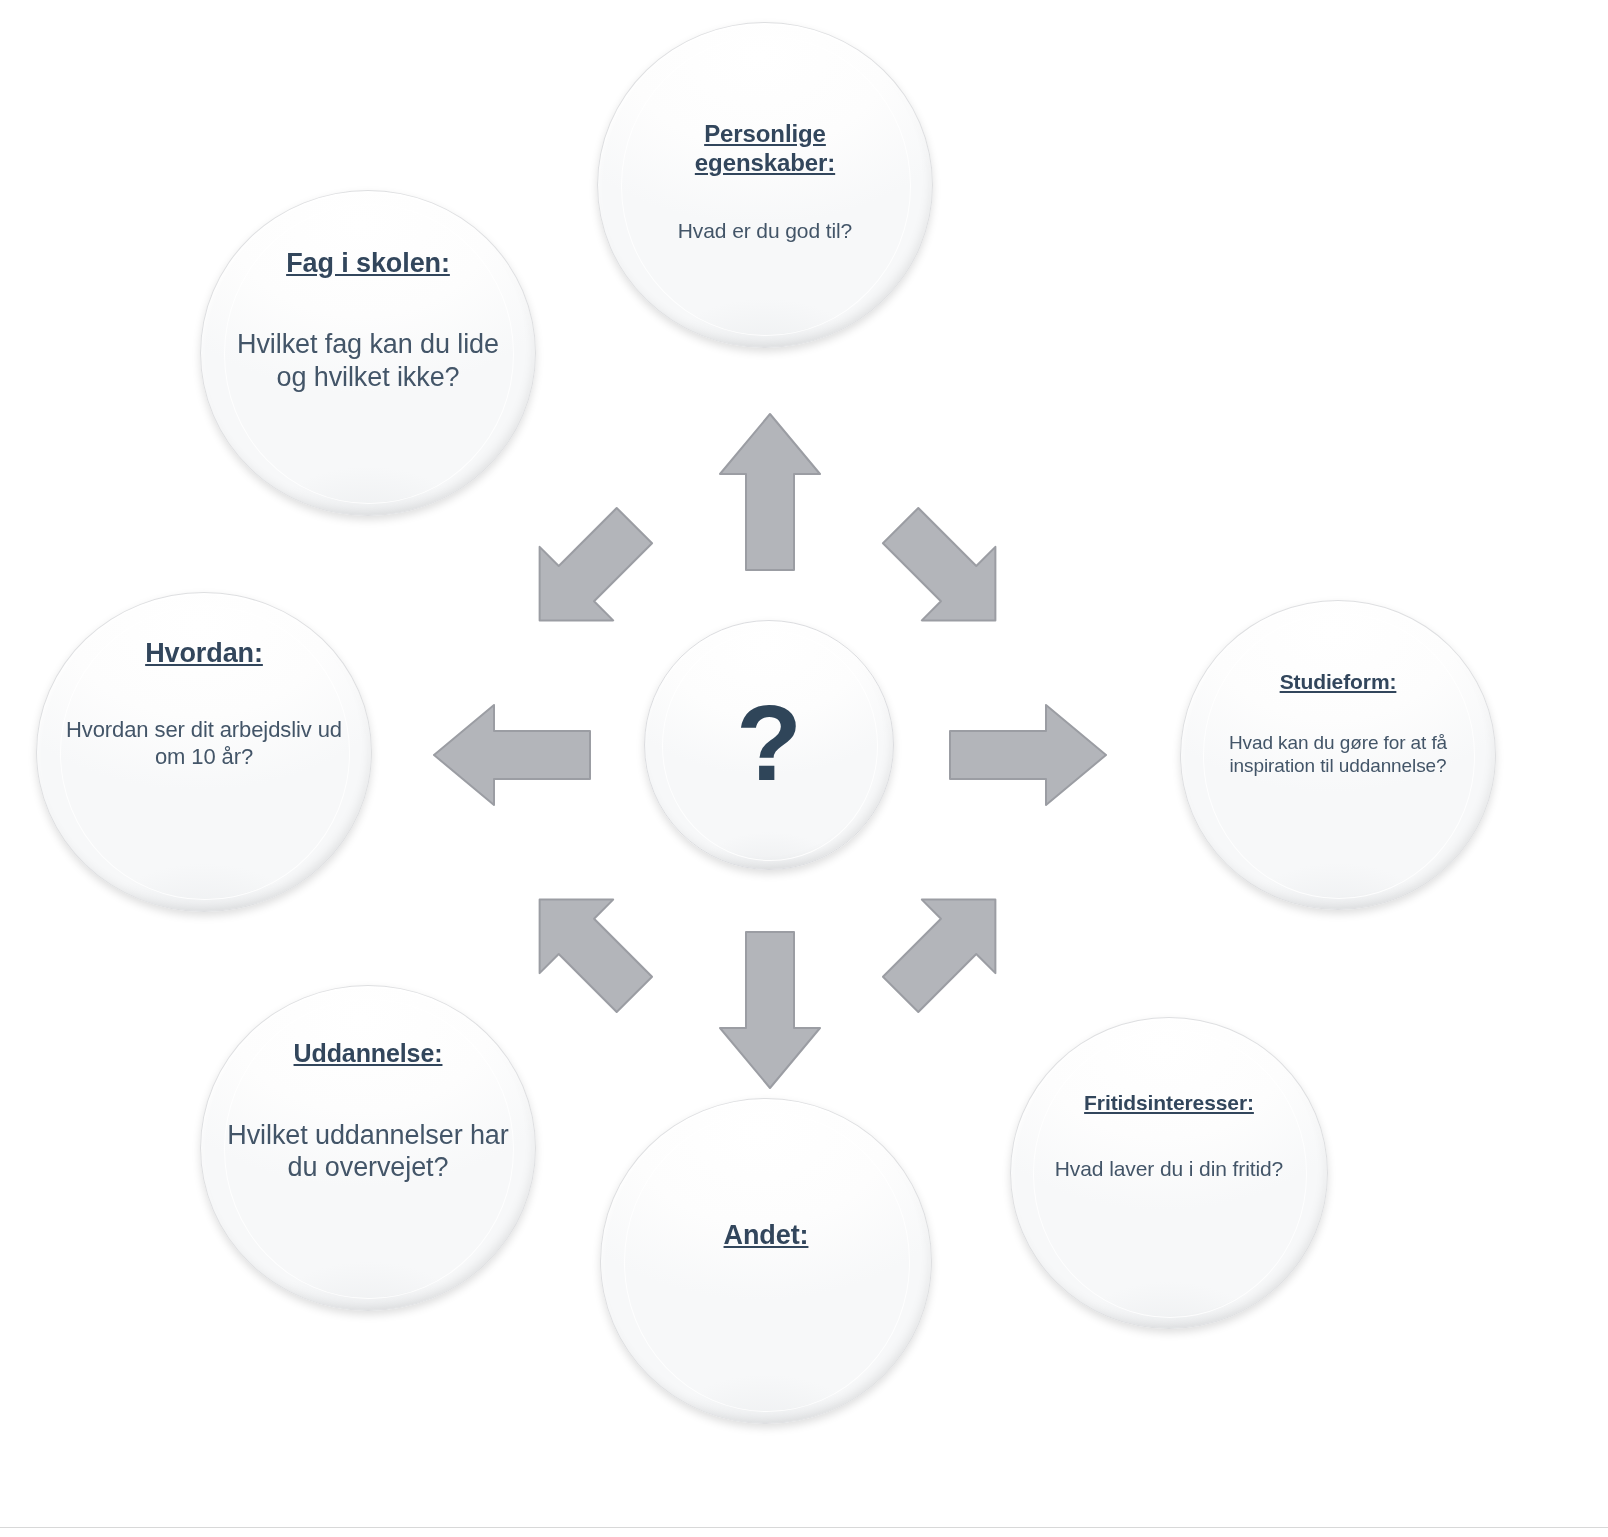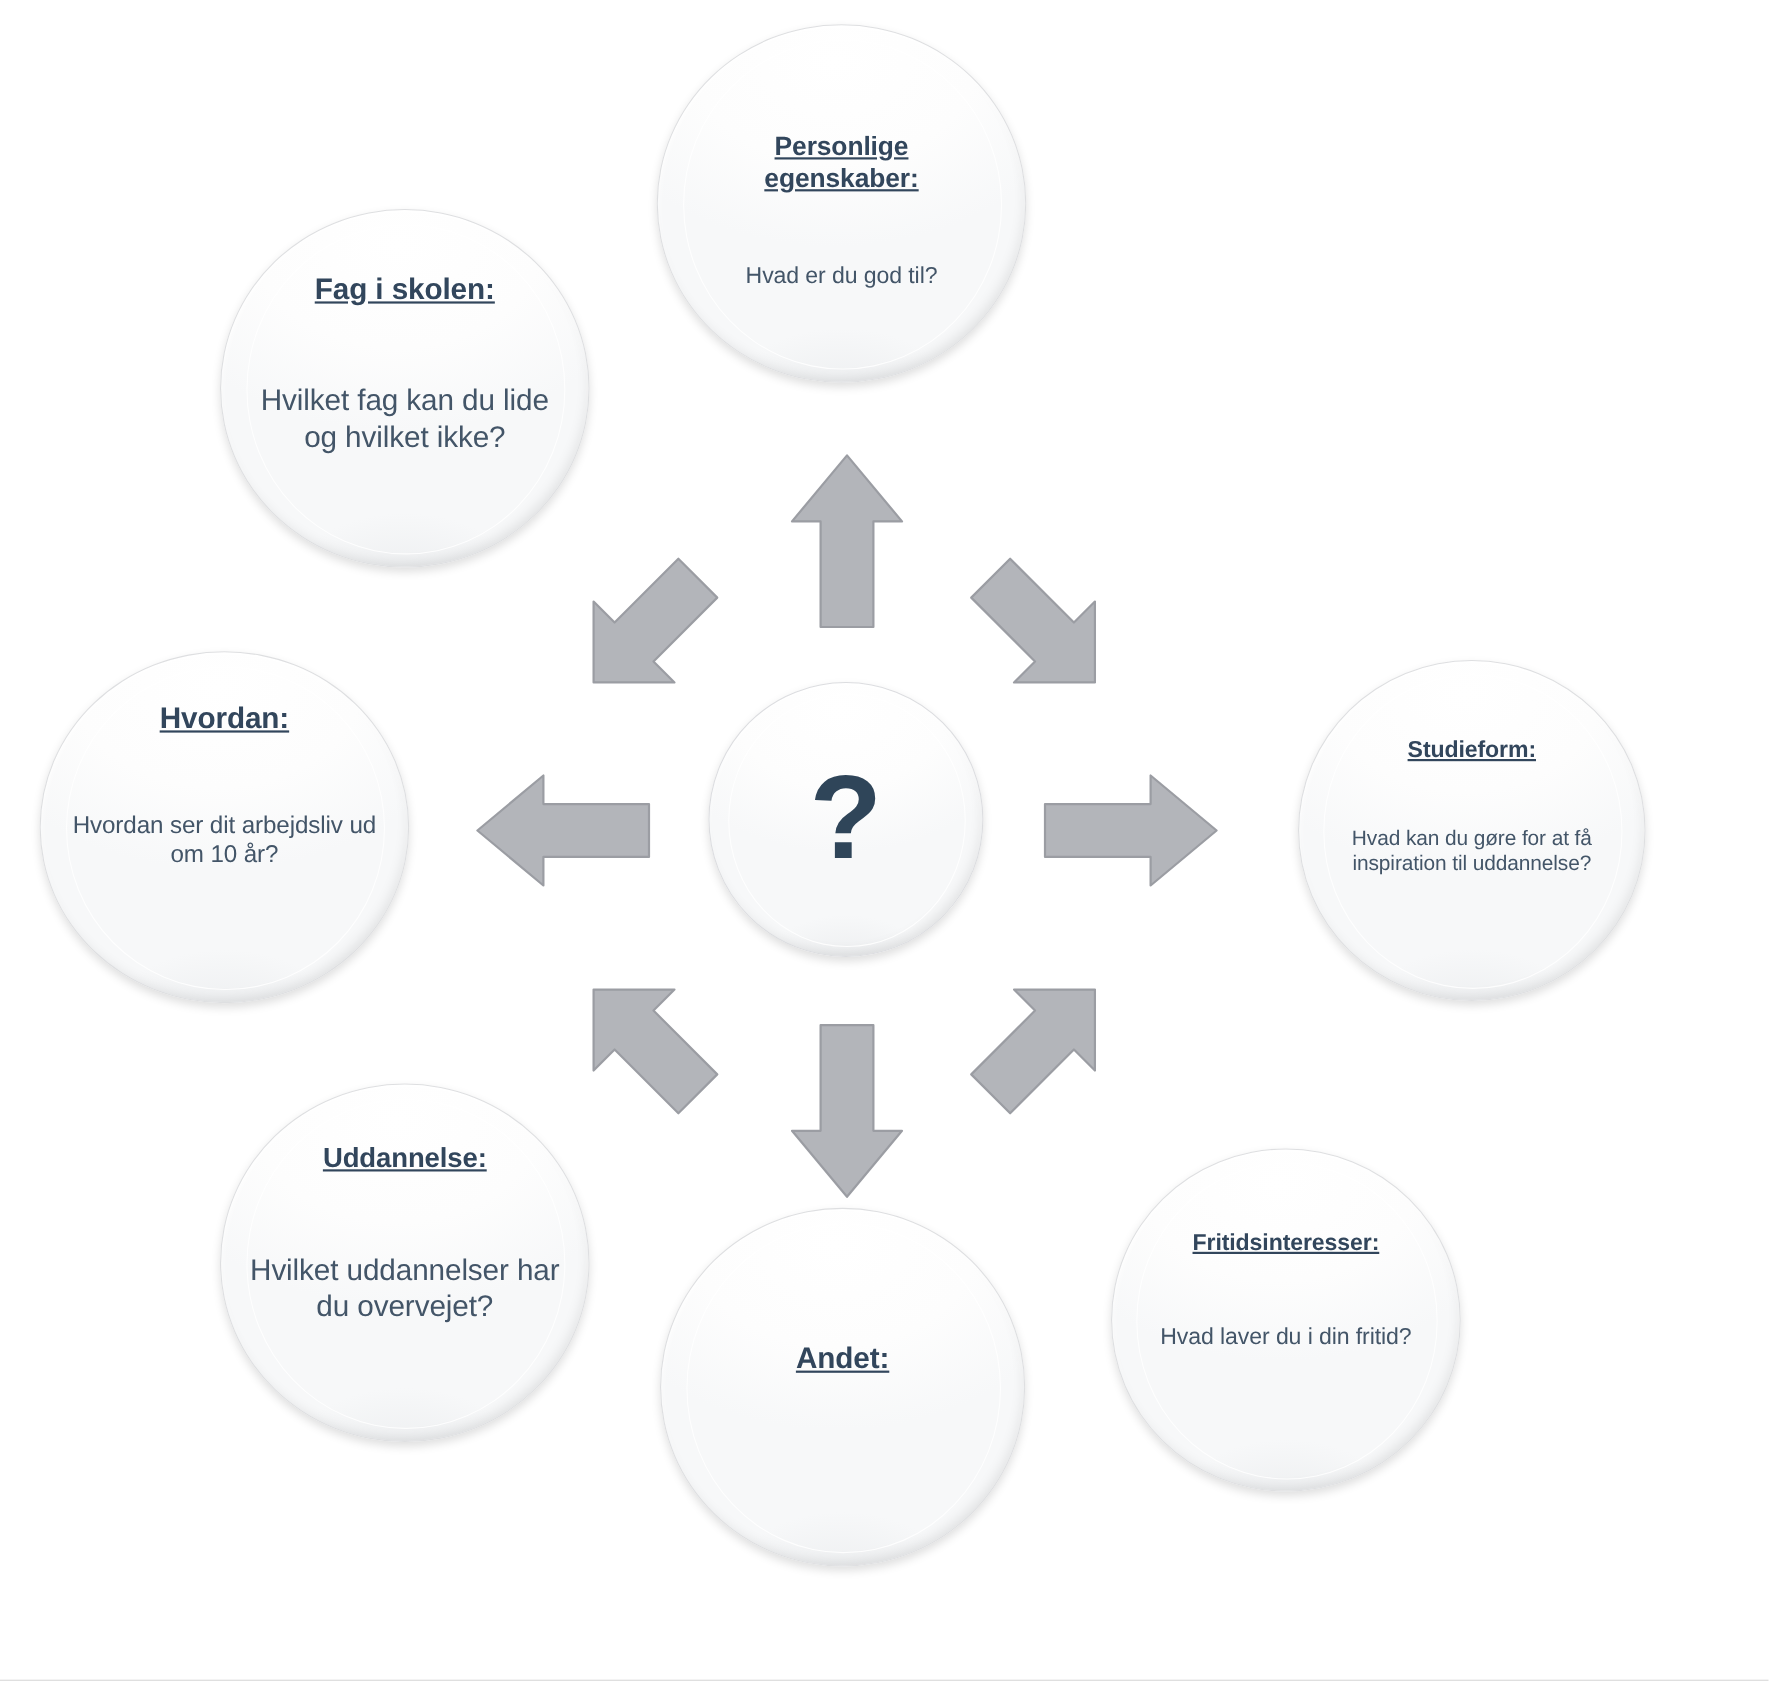--- a/index.html
+++ b/index.html
@@ -52,21 +52,20 @@
     pointer-events: none;
   }
   .bubble-inner {
     position: relative;
     z-index: 2;
     width: 80%;
     margin: 0 auto;
     display: flex;
     flex-direction: column;
     align-items: center;
-    gap: 20px;
   }
   .b-title {
     font-weight: bold;
     text-decoration: underline;
     color: #32465c;
     line-height: 1.22;
     letter-spacing: -0.1px;
   }
   .b-body {
     color: #435568;
@@ -228,21 +227,21 @@
     </div>
   </div>
 
   <div class="bubble" style="left:200px; top:985px; width:336px; height:326px; padding-top:52px;">
     <div class="bubble-inner">
       <div class="b-title" style="font-size:25px;">Uddannelse:</div>
       <div class="b-body" style="font-size:27px; margin-top:50px; width:112%;">Hvilket uddannelser har du overvejet?</div>
     </div>
   </div>
 
-  <div class="bubble" style="left:1010px; top:1044px; width:318px; height:312px; padding-top:72px;">
+  <div class="bubble" style="left:1010px; top:1017px; width:318px; height:312px; padding-top:72px;">
     <div class="bubble-inner">
       <div class="b-title" style="font-size:21px;">Fritidsinteresser:</div>
       <div class="b-body" style="font-size:21px; margin-top:40px; width:112%;">Hvad laver du i din fritid?</div>
     </div>
   </div>
 
   <div class="bubble" style="left:600px; top:1098px; width:332px; height:326px; padding-top:120px;">
     <div class="bubble-inner">
       <div class="b-title" style="font-size:27px;">Andet:</div>
       <div class="b-body" style="font-size:21px;"></div>

